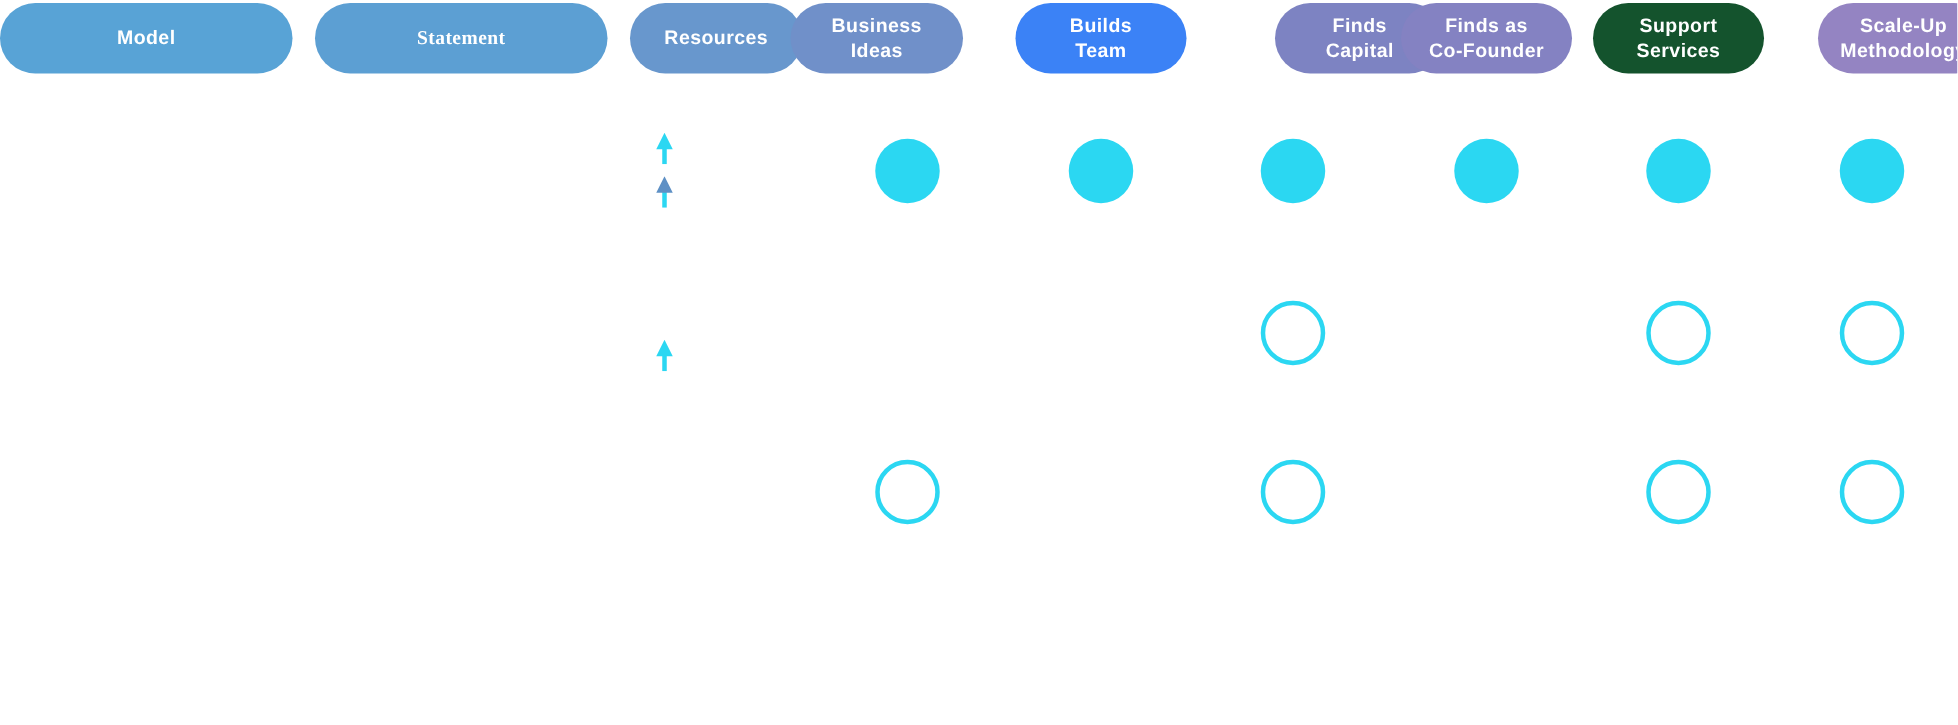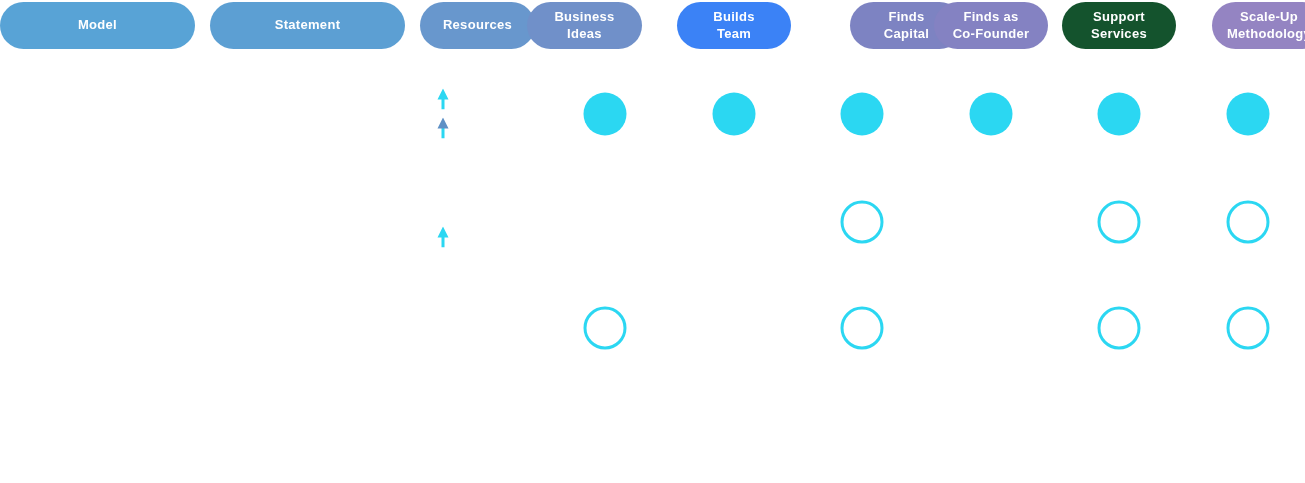--- a/index.html
+++ b/index.html
@@ -29,21 +29,21 @@
   .arrow{position:absolute;transform:translate(-50%,-50%);width:15px;height:21px;
          display:flex;align-items:center;justify-content:center;}
   .arrow svg{display:block;}
 </style>
 </head>
 <body>
 
 <div class="stage">
   <div id="header-row">
       <div class="pill c0" style="background: rgb(88, 163, 214);"><span>Model</span></div>
-      <div class="pill c1" style="background: rgb(92, 159, 211);"><span>Statement</span></div>
+      <div class="pill c1" style="background: rgb(92, 159, 211); font-family: Liberation Serif, serif;"><span>Statement</span></div>
       <div class="pill c2" style="background: rgb(104, 151, 205); justify-content: center;"><span>Resources</span></div>
       <div class="pill c3" style="background: rgb(112, 144, 201);"><span>Business
 Ideas</span></div>
       <div class="pill c4" style="background: #3b82f6;"><span>Builds
 Team</span></div>
       <div class="pill c5" style="background: rgb(125, 131, 194);"><span>Finds
 Capital</span></div>
       <div class="pill c6" style="background: rgb(132, 130, 194);"><span>Finds as
 Co-Founder</span></div>
       <div class="pill c7" style="background: #14532d; align-items: center;"><span>Support

